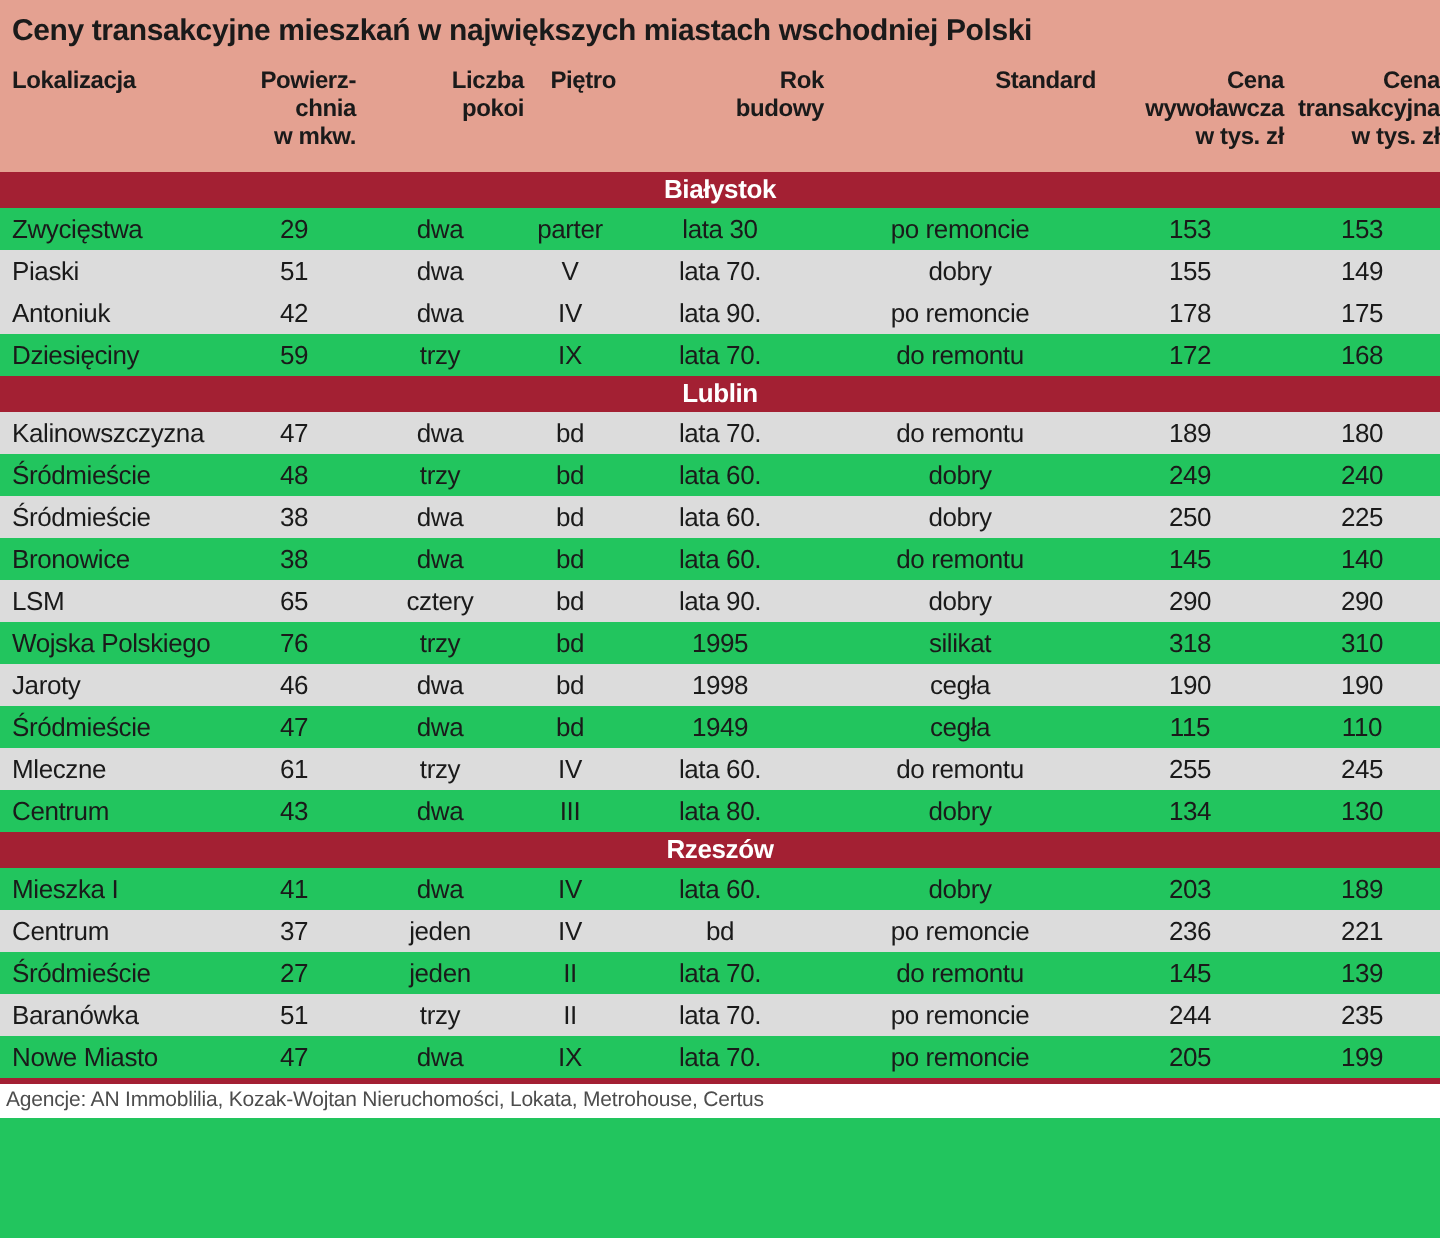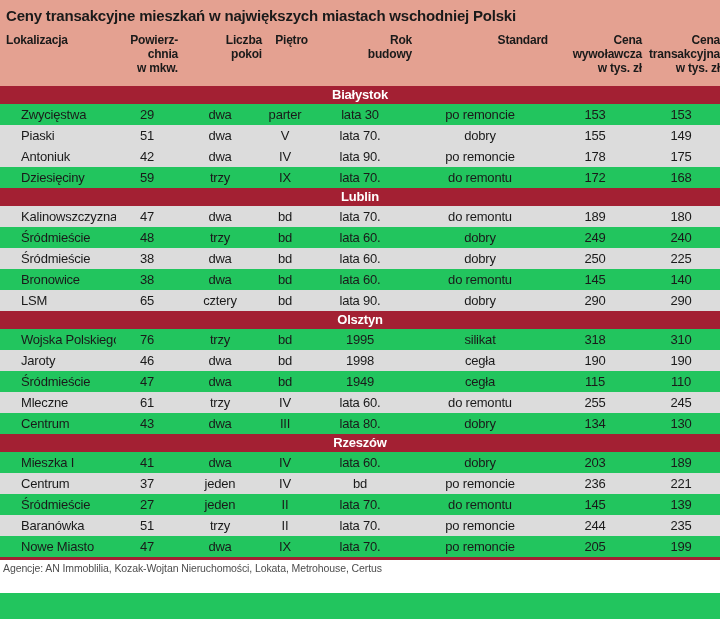--- a/index.html
+++ b/index.html
@@ -38,35 +38,35 @@
   tbody td{
     font-size:13px;
     color:var(--ink);
     text-align:center;
     height:21px;
     line-height:21px;
     letter-spacing:-0.2px;
     overflow:hidden;
     white-space:nowrap;
   }
-  tbody tr.data-row td.loc{text-align:left;padding-left:21px;}
+  tbody tr.data-row td.loc{text-align:left;padding-left:6px;}
   tbody tr.alt td{background:var(--rowalt);}
   tbody tr.section-row td{
     background:var(--maroon);
     color:#fff;
     font-weight:bold;
     font-size:13px;
     height:18px;
     line-height:18px;
     text-align:center;
     margin-top:31px;
   }
   .bottom-rule{height:3px;background:var(--maroon);}
   .source-note{
-    height:33px;
+    height:17px;
     line-height:16px;
     font-size:10.5px;
     color:#4d4d4d;
     padding-left:3px;
     background:#fff;
     letter-spacing:-0.1px;
   }
 </style>
 </head>
 <body>
@@ -195,23 +195,20 @@
         <tr class="data-row alt">
           <td class="loc">LSM</td>
           <td>65</td>
           <td>cztery</td>
           <td>bd</td>
           <td>lata 90.</td>
           <td>dobry</td>
           <td>290</td>
           <td>290</td>
         </tr>
-        <tr class="section-row">
-          <td colspan="8">Olsztyn</td>
-        </tr>
         <tr class="data-row">
           <td class="loc">Wojska Polskiego</td>
           <td>76</td>
           <td>trzy</td>
           <td>bd</td>
           <td>1995</td>
           <td>silikat</td>
           <td>318</td>
           <td>310</td>
         </tr>

